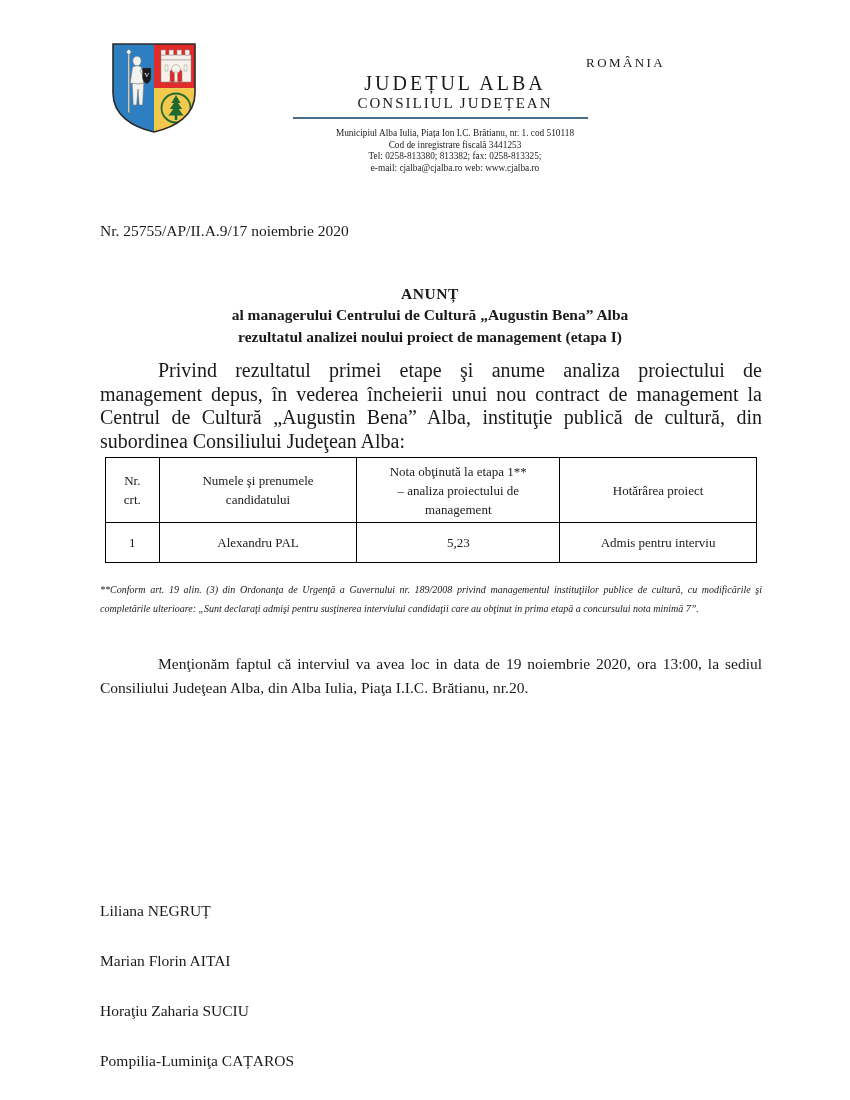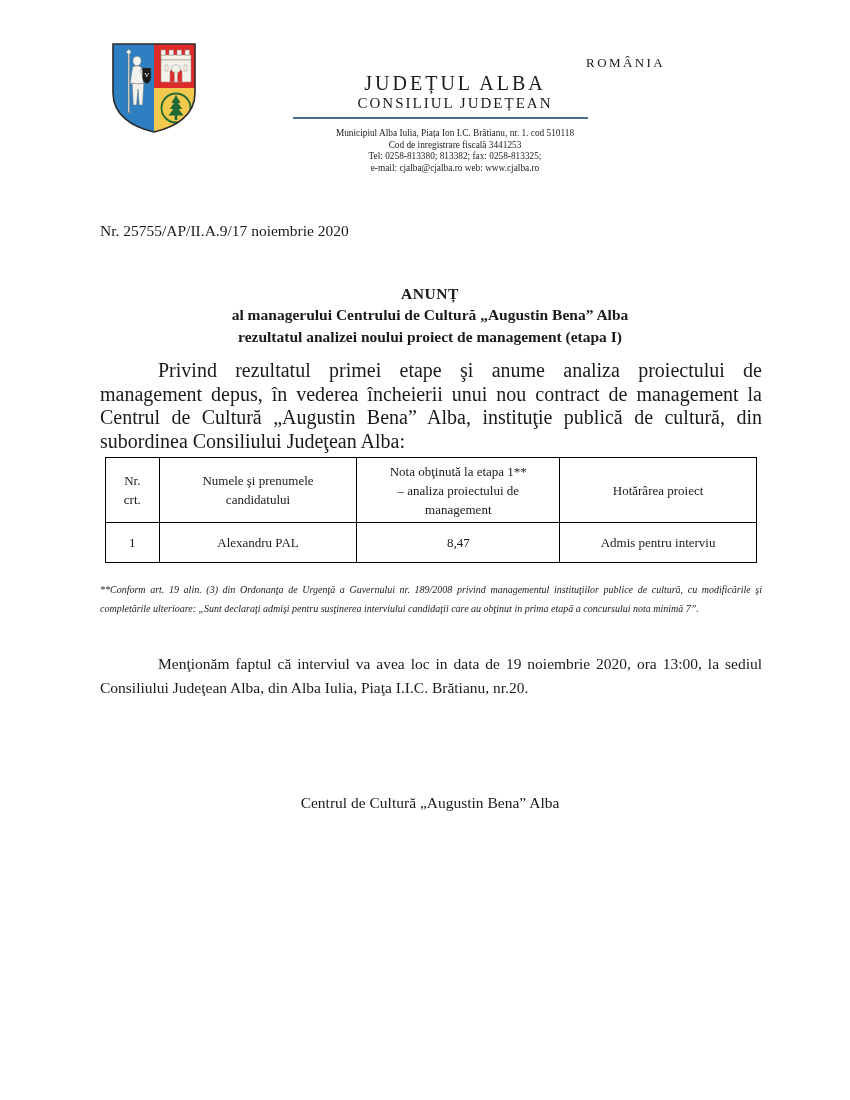--- a/index.html
+++ b/index.html
@@ -285,28 +285,33 @@
           <div>– analiza proiectului de</div>
           <div>management</div>
         </td>
         <td class="col-dec">Hotărârea proiect</td>
       </tr>
     </thead>
     <tbody>
       <tr>
         <td>1</td>
         <td>Alexandru PAL</td>
-        <td>8,47</td>
+        <td>5,23</td>
         <td>Admis pentru interviu</td>
       </tr>
     </tbody>
   </table>
 
   <div class="footnote">**Conform art. 19 alin. (3) din Ordonanţa de Urgenţă a Guvernului nr. 189/2008 privind managementul instituţiilor publice de cultură, cu modificările şi completările ulterioare: „Sunt declaraţi admişi pentru susţinerea interviului candidaţii care au obţinut in prima etapă a concursului nota minimă 7”.</div>
 
   <div class="mention-para">Menţionăm faptul că interviul va avea loc in data de 19 noiembrie 2020, ora 13:00, la sediul Consiliului Judeţean Alba, din Alba Iulia, Piaţa I.I.C. Brătianu, nr.20.</div>
 
   <div class="secretariat">
-    <div>Centrul de Cultură „Augustin Bena” Alba</div>
   </div>
 
+  <div class="signatures">
+    <div class="sig-name">Liliana NEGRUȚ</div>
+    <div class="sig-name">Marian Florin AITAI</div>
+    <div class="sig-name">Horaţiu Zaharia SUCIU</div>
+    <div class="sig-name">Pompilia-Luminiţa CAȚAROS</div>
+  </div>
 
 </div>
 
 </body></html>

